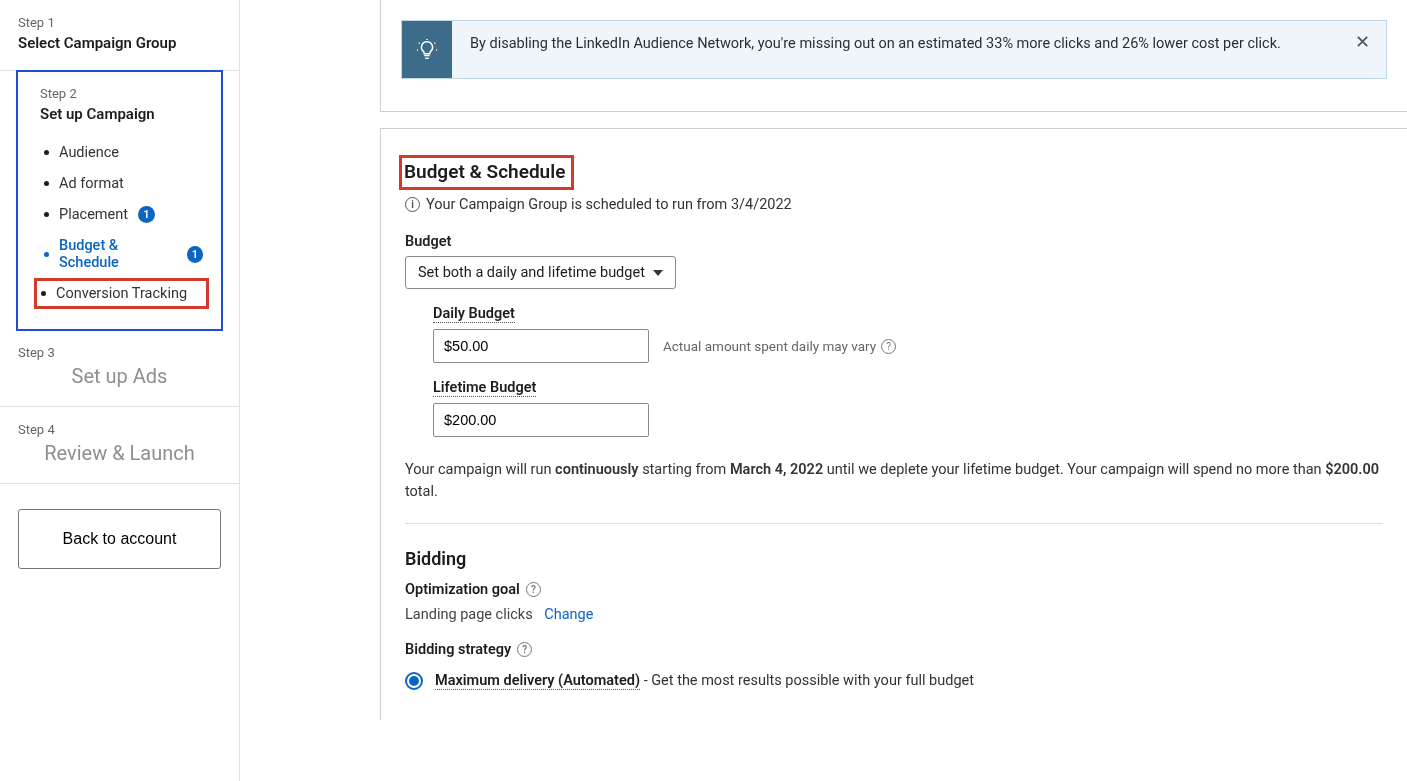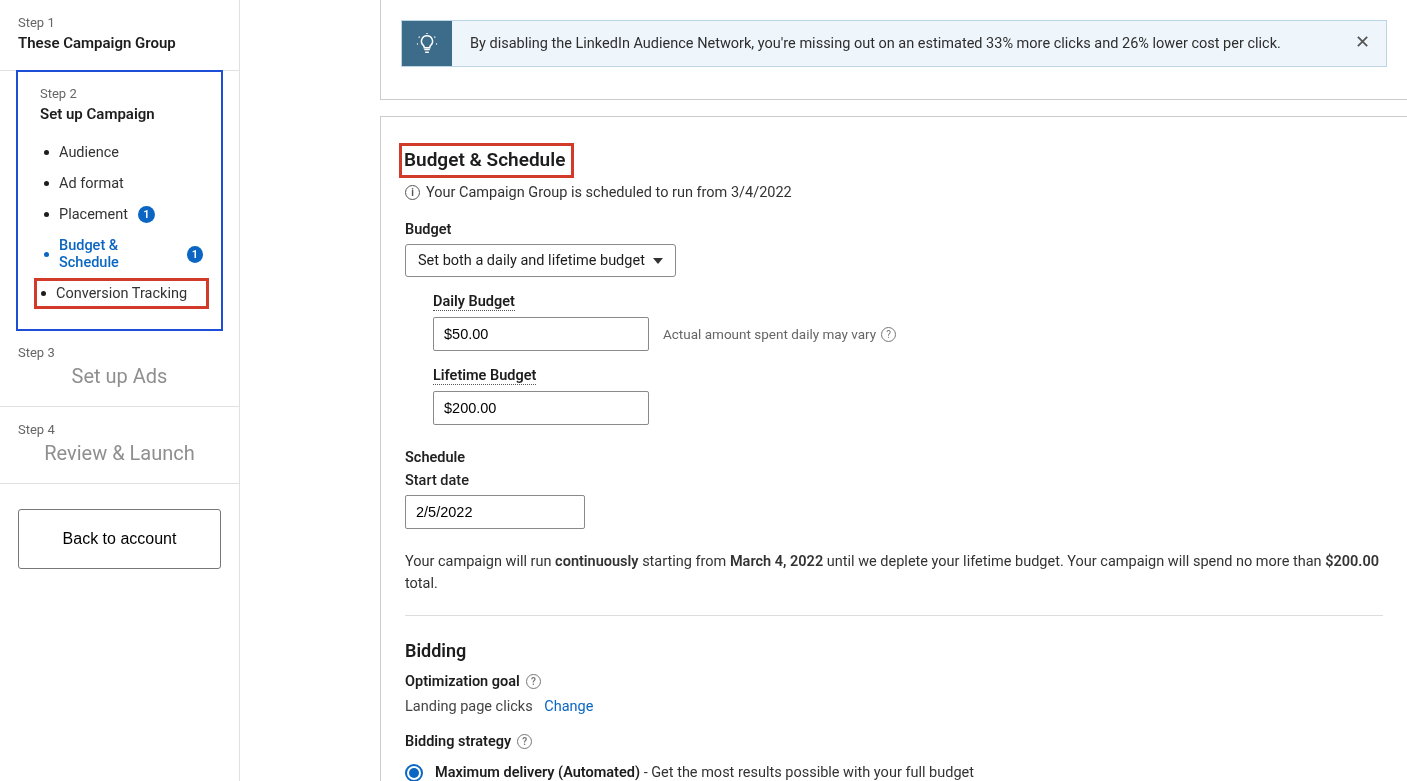--- a/index.html
+++ b/index.html
@@ -51,21 +51,21 @@
     padding: 20px 20px 18px 20px; background: #fff;
   }
   .alert {
     display: flex; align-items: stretch; border: 1px solid #bcd6e5;
     background: #eef6fb; position: relative; margin-bottom: 14px;
   }
   .alert-icon {
     width: 50px; background: #3d6b8a;
     display: flex; align-items: center; justify-content: center; color: #fff;
   }
-  .alert-text { padding: 14px 40px 14px 18px; color: #2e2e2e; font-size: 14.5px; flex:1;}
+  .alert-text { padding: 14px 40px 26px 18px; color: #2e2e2e; font-size: 14.5px; flex:1;}
   .alert-close {
     position: absolute; right: 8px; top: 6px; font-size: 18px;
     color: #555; cursor: pointer; background: none; border: none; padding: 4px 8px;
   }
   .note { color: #777; font-size: 13px; }
   .section-card {
     margin: 16px 0 0 140px; border: 1px solid #ccc; border-right: none; border-bottom: none;
     padding: 26px 24px 30px 24px; background: #fff;
   }
   .section-heading {
@@ -126,21 +126,21 @@
     border-right: 5px solid transparent; border-top: 6px solid #333;
   }
 </style>
 </head>
 <body>
 
 <div class="layout">
   <aside class="sidebar">
     <div class="step-block">
       <div class="step-label">Step 1</div>
-      <div class="step-title">These Campaign Group</div>
+      <div class="step-title">Select Campaign Group</div>
     </div>
 
     <div class="step-block active-container">
       <div class="step-label">Step 2</div>
       <div class="step-title">Set up Campaign</div>
       <ul class="substeps">
         <li>
           <span class="dot"></span>
           <span>Audience</span>
         </li>
@@ -228,25 +228,20 @@
         </div>
 
         <div class="sub-budget">
           <span class="dotted-label">Lifetime Budget</span>
           <div>
             <input class="text-input" value="$200.00" style="">
           </div>
         </div>
       </div>
 
-      <div class="schedule-block">
-        <div class="field-label">Schedule</div>
-        <div class="field-label" style="font-weight:500;">Start date</div>
-        <input class="text-input" style="width: 180px;" value="2/5/2022">
-      </div>
 
       <div class="run-text">
         <span>Your campaign will run </span><span class="bold">continuously</span><span> starting from </span><span class="bold">March 4, 2022</span><span> until we deplete your lifetime budget. Your campaign will spend no more than </span><span class="bold">$200.00</span><span> total.</span>
       </div>
 
       <hr class="divider">
 
       <div class="bidding-heading">Bidding</div>
 
       <div class="label-with-help">

